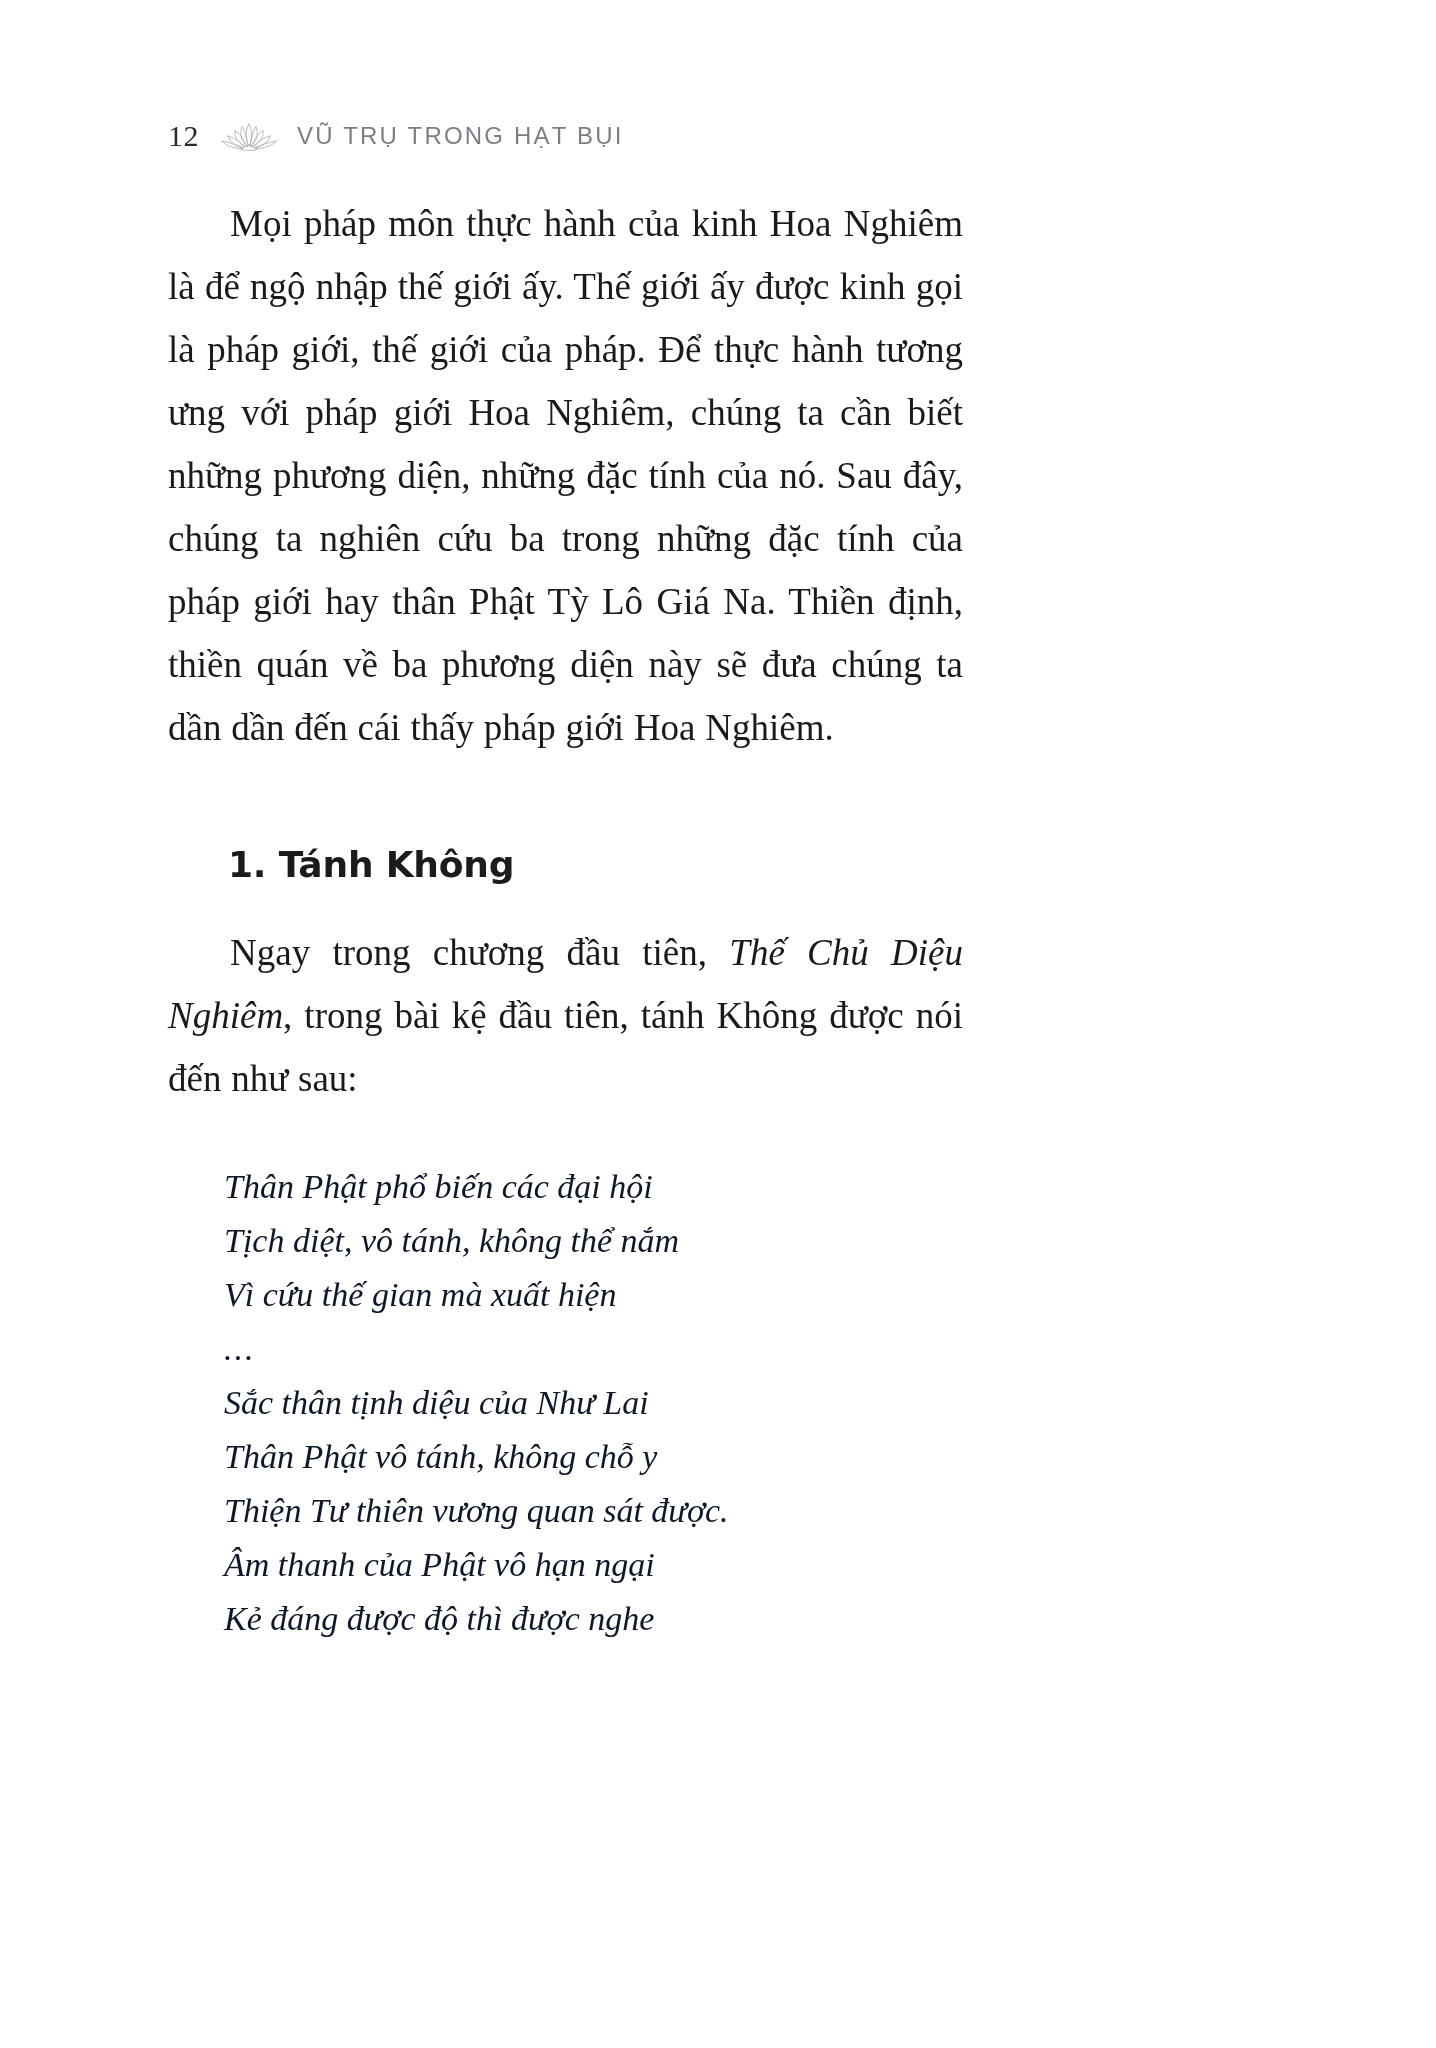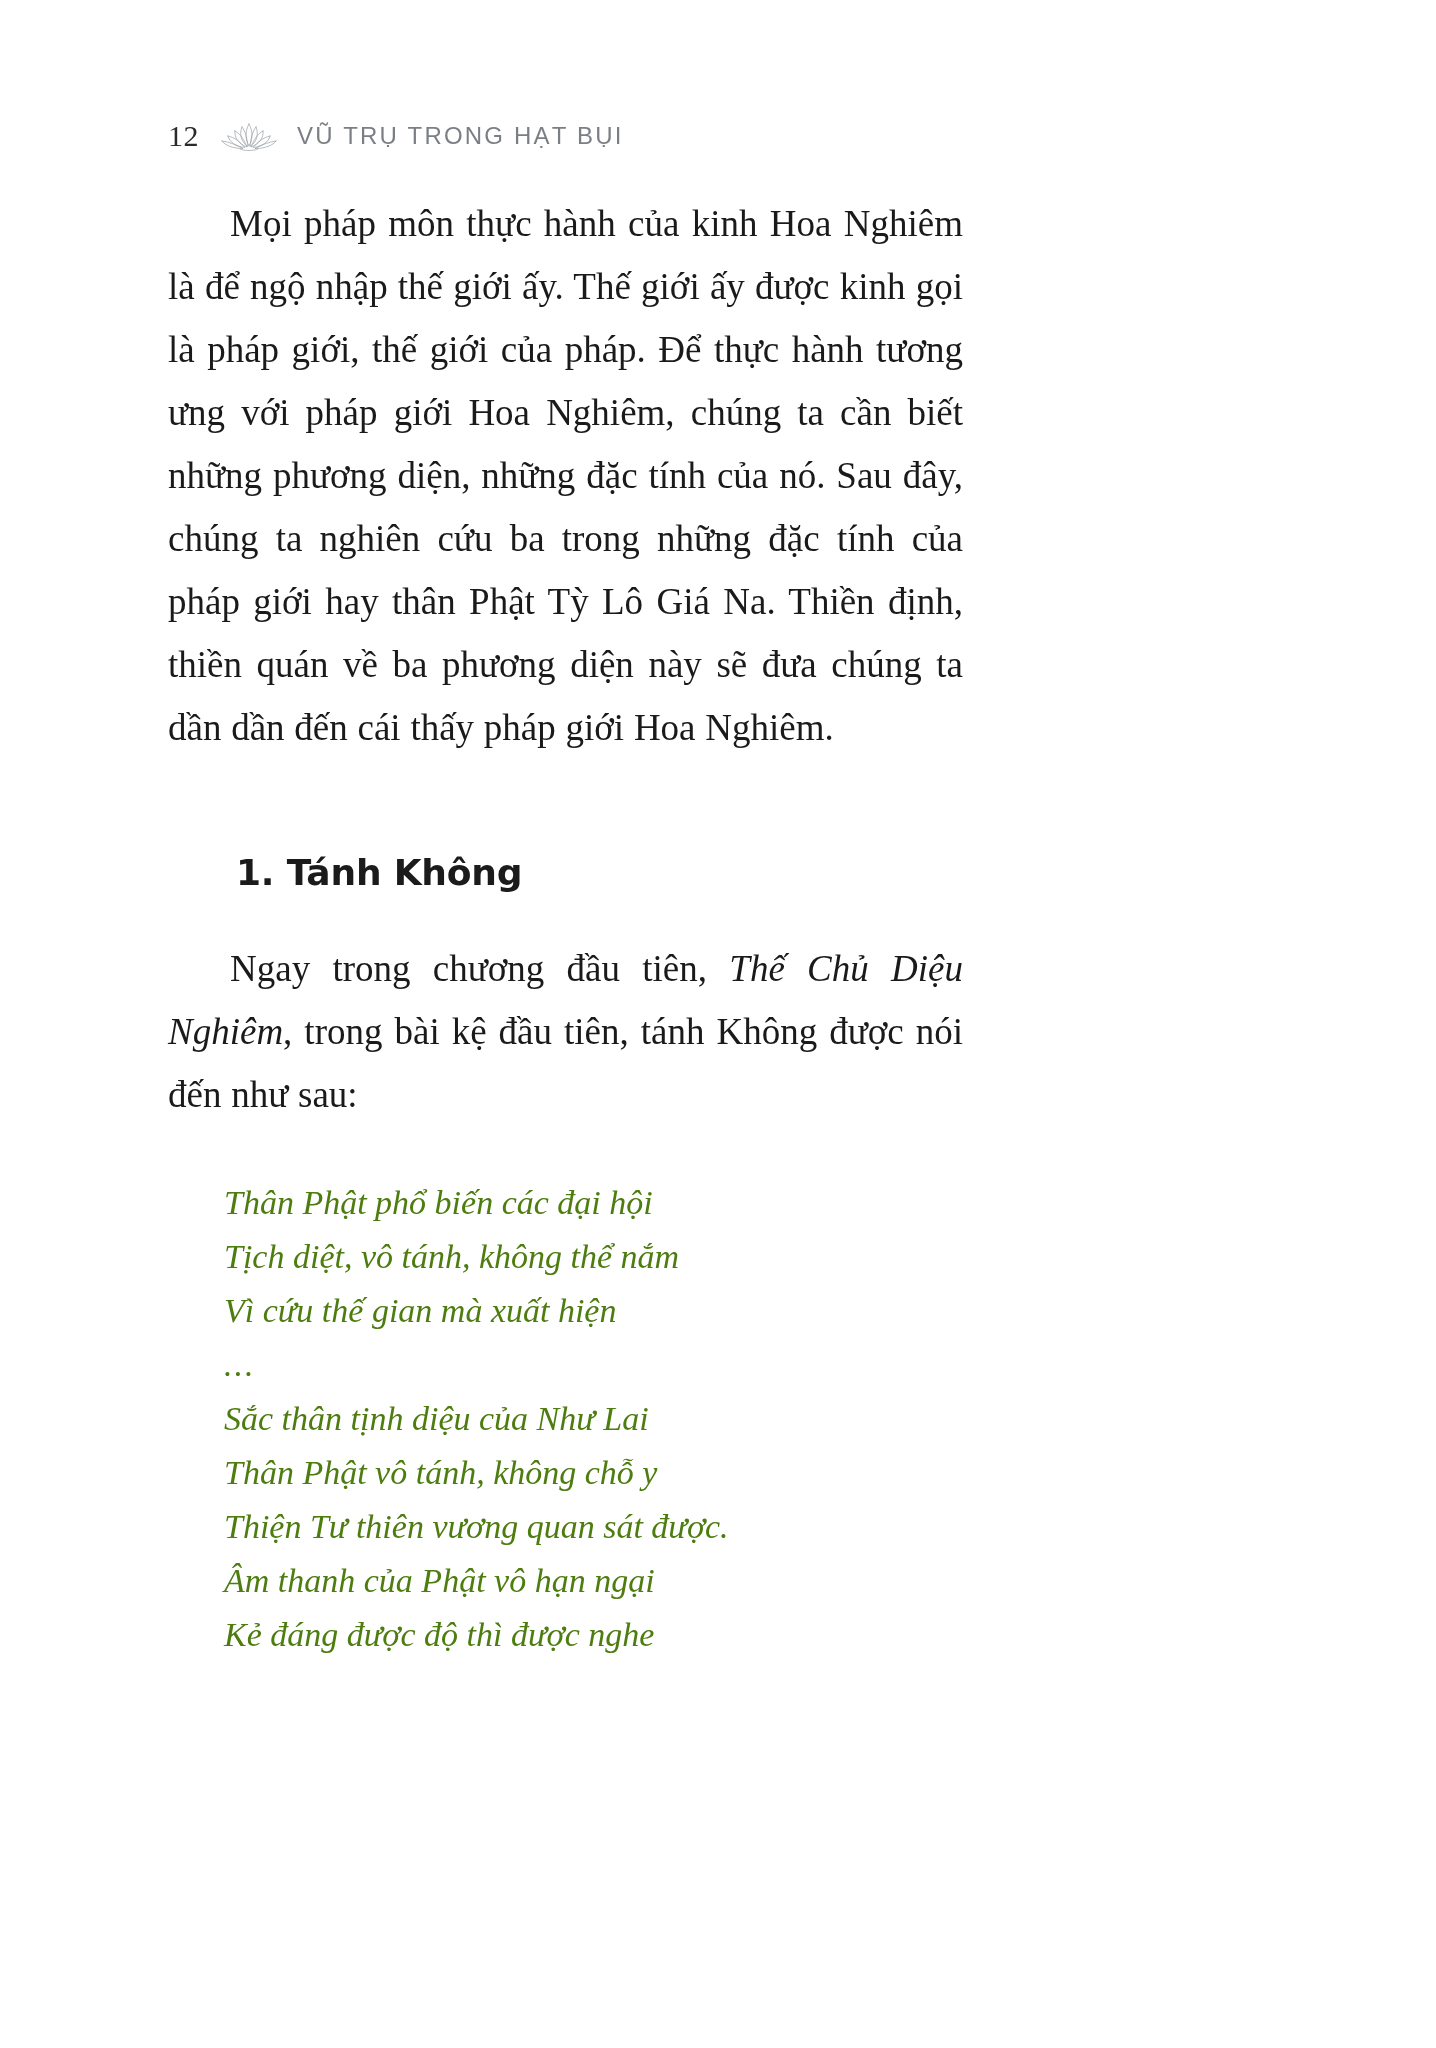--- a/index.html
+++ b/index.html
@@ -72,21 +72,21 @@
     text-indent: 62px;
     word-spacing: 0.5px;
     hyphens: none;
     color: #1a1a1a;
   }
 
   .sutra-title { font-style: italic; }
 
   
   h2.section-heading {
-    margin: 12px;
+    margin: 4px;
     font-family: "DejaVu Sans", "Liberation Sans", sans-serif;
     font-weight: bold;
     font-size: 36px;
     line-height: 48px;
     letter-spacing: -0.2px;
     color: #1b1b1b;
     padding-left: 56px;
   }
 
   .space-before-heading { height: 78px; }
@@ -94,21 +94,21 @@
   .space-before-verse  { height: 50px; }
 
   
   .verse {
     padding-left: 56px;
   }
   .verse-line {
     font-style: italic;
     font-size: 34px;
     line-height: 54px;
-    color: #4d7c0f;
+    color: #0f172a;
     white-space: nowrap;
   }
   .verse-line.ellipsis { letter-spacing: 2px; }
 </style>
 </head>
 <body>
 
 <div class="page">
 
   <div class="running-head">

